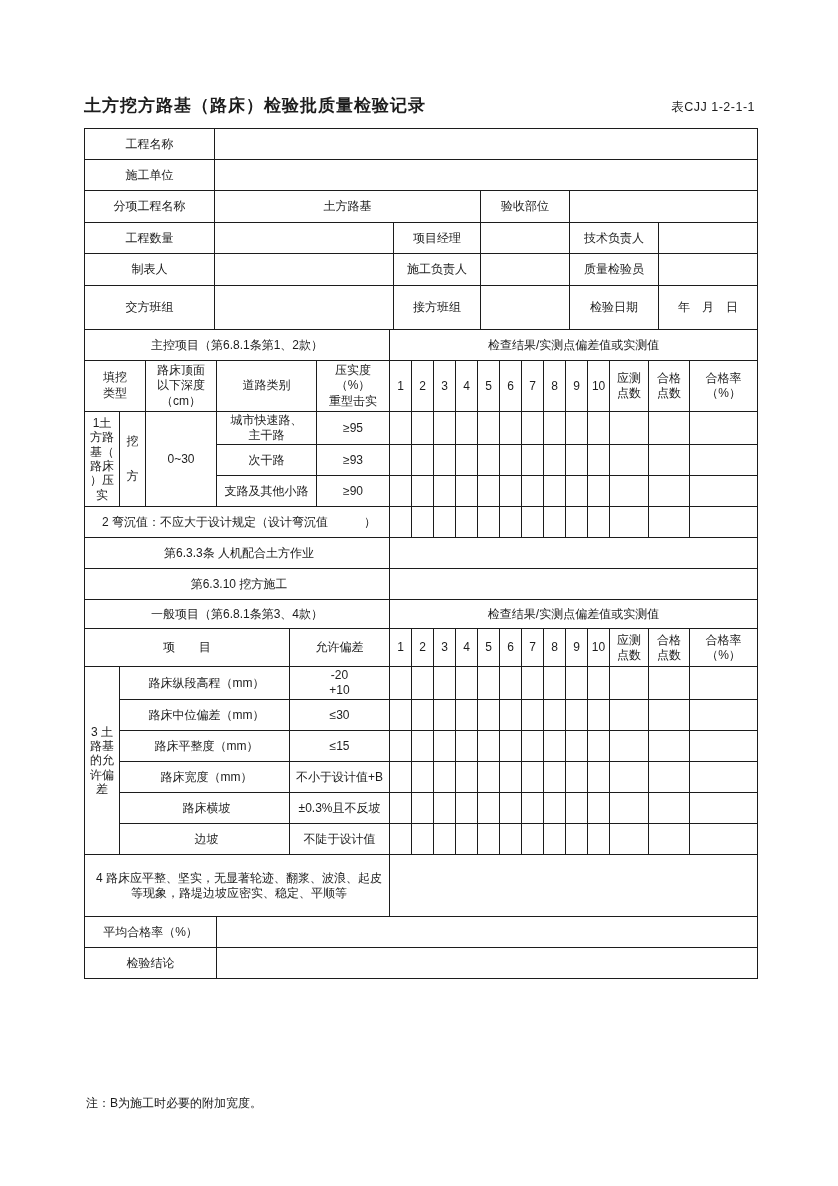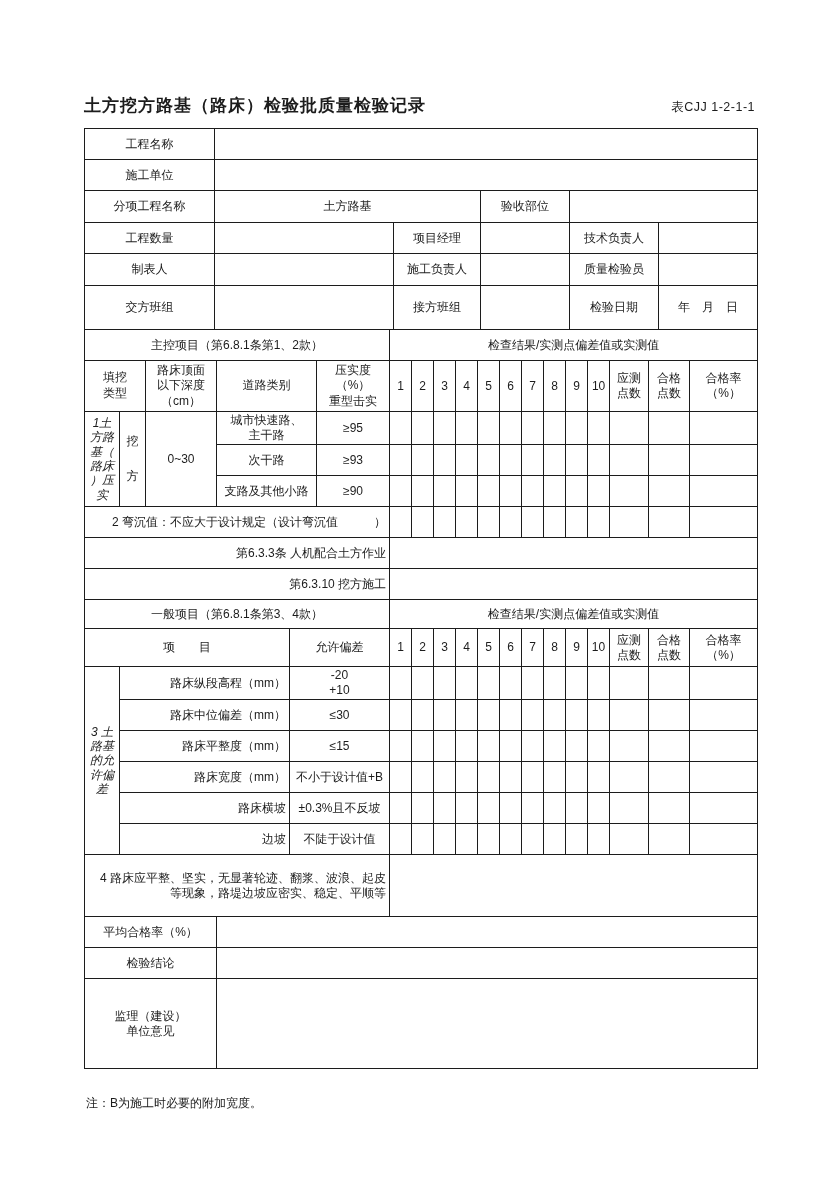--- a/index.html
+++ b/index.html
@@ -12,22 +12,22 @@
   .title{text-align:left;font-size:17px;font-weight:bold;letter-spacing:1px;line-height:28px;}
   .formno{position:absolute;right:2px;top:7px;font-size:12.5px;letter-spacing:0.5px;text-align:right;}
   .tables{position:absolute;left:84px;top:128px;width:675px;}
   table{border-collapse:collapse;table-layout:fixed;width:673px;}
   table+table{margin-top:-1px;}
   td{
     border:1px solid #1c1c1c;font-size:12px;line-height:1.25;
     text-align:center;vertical-align:middle;padding:1px 3px;
     white-space:pre-line;overflow:hidden;
   }
-  .tl{text-align:right;padding-left:7px;}
-  .wrap{word-break:break-all;line-height:1.2;padding:1px;font-style:italic;}
+  .tl{text-align:center;padding-left:7px;}
+  .wrap{word-break:break-all;line-height:1.2;padding:1px;}
   .stack{line-height:2.9;}
   .hdr{line-height:1.3;}
   .note{position:absolute;left:86px;top:1095px;font-size:12px;}
 </style>
 </head>
 <body>
 
 <div class="sheet">
 
   <div class="head">
@@ -395,25 +395,20 @@
       </colgroup>
       <tbody>
           <tr style="height:31px">
         <td>平均合格率（%）</td>
         <td></td>
       </tr>
       <tr style="height:31px">
         <td>检验结论</td>
         <td></td>
       </tr>
-      <tr style="height:90px">
-        <td>监理（建设）
-单位意见</td>
-        <td></td>
-      </tr>
     </tbody>
       </table>
 
   </div>
 
   <div class="note">注：B为施工时必要的附加宽度。</div>
 
 </div>
 
 </body></html>

